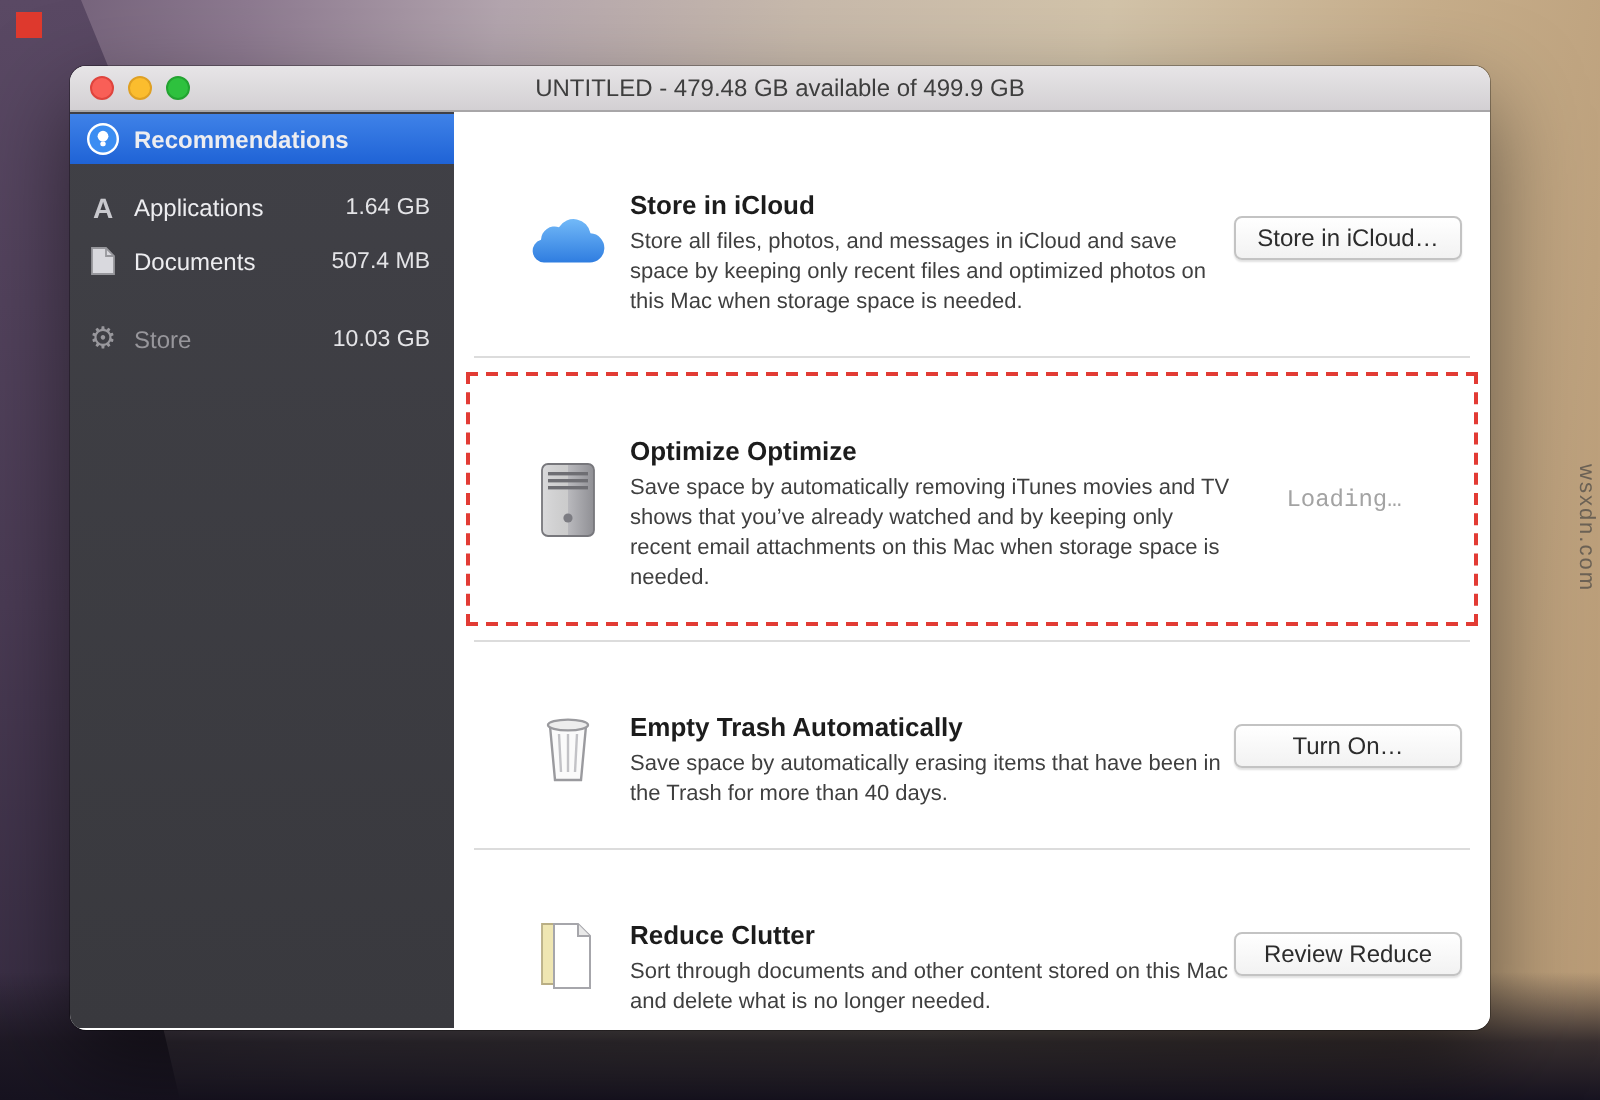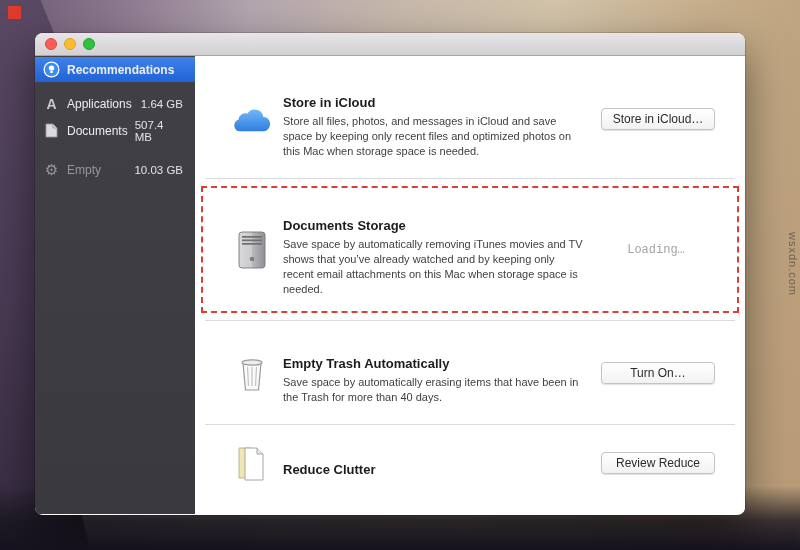--- a/index.html
+++ b/index.html
@@ -43,21 +43,21 @@
   .tl { width: 12px; height: 12px; border-radius: 50%; }
   .tl.red    { background: #f95f57; border: 1px solid #df443d; }
   .tl.yellow { background: #fbbd2e; border: 1px solid #dfa023; }
   .tl.green  { background: #2ec13e; border: 1px solid #23a331; }
   .win-title { font-size: 12px; color: #3e3e3e; }
 
   .content { display: flex; height: 458px; }
 
   
   .sidebar {
-    width: 160px; background: linear-gradient(180deg, #404046 0%, #39393e 100%);
+    width: 192px; background: linear-gradient(180deg, #404046 0%, #39393e 100%);
     padding-top: 1px; flex-shrink: 0;
   }
   .side-item {
     display: flex; align-items: center; gap: 7px;
     height: 25px; padding: 0 12px 0 8px;
     color: #ededf0; font-size: 12px; margin: 2px 0;
   }
   .side-item.selected {
     background: linear-gradient(#3f82e8, #1f63d6);
     font-weight: bold; margin-top: 0;
@@ -100,20 +100,21 @@
   <div class="red-marker"></div>
   <div class="watermark">wsxdn.com</div>
 
   <div class="window">
     <div class="titlebar">
       <div class="traffic">
         <span class="tl red"></span>
         <span class="tl yellow"></span>
         <span class="tl green"></span>
       </div>
+      <div class="win-title">UNTITLED - 479.48 GB available of 499.9 GB</div>
     </div>
 
     <div class="content">
 
       <aside class="sidebar">
         <div class="side-item selected">
           <span class="side-icon">
             <svg width="17" height="17" viewBox="0 0 17 17">
               <circle cx="8.5" cy="8.5" r="8" fill="#ffffff"></circle>
               <circle cx="8.5" cy="8.5" r="6.8" fill="#3b8df2"></circle>
@@ -140,21 +141,21 @@
             </svg>
           </span>
           <span class="side-label">Documents</span>
           <span class="side-size">507.4 MB</span>
         </div>
 
         <div class="side-item big-gap dim">
           <span class="side-icon">
               <span class="gear-glyph">⚙</span>
             </span>
-          <span class="side-label">Empty</span>
+          <span class="side-label">Store</span>
           <span class="side-size">10.03 GB</span>
         </div>
       </aside>
 
       <main class="main">
 
         <div class="section">
           <div class="sec-icon">
             <svg width="40" height="28" viewBox="0 0 48 32">
               <defs>
@@ -188,21 +189,21 @@
                 </linearGradient>
               </defs>
               <rect x="2" y="1" width="26" height="36" rx="3" fill="url(#hd1)" stroke="#77777c" stroke-width="0.9"></rect>
               <rect x="5" y="5" width="20" height="1.7" fill="#6e6e73"></rect>
               <rect x="5" y="8.5" width="20" height="1.7" fill="#6e6e73"></rect>
               <rect x="5" y="12" width="20" height="1.7" fill="#6e6e73"></rect>
               <circle cx="15" cy="28" r="2.3" fill="#7c7c82"></circle>
             </svg>
           </div>
           <div class="sec-text">
-            <div class="sec-title">Documents Storage</div>
+            <div class="sec-title">Optimize Optimize</div>
             <div class="sec-desc">Save space by automatically removing iTunes movies and TV shows that you’ve already watched and by keeping only recent email attachments on this Mac when storage space is needed.</div>
           </div>
           <div class="sec-action">
             <span class="loading-text">Loading…</span>
           </div>
         </div>
         <div class="sep"></div>
 
         <div class="section">
           <div class="sec-icon">
@@ -228,20 +229,21 @@
               <path d="M3 4 h12 l6 6 v24 h-18 z" fill="#efe6b2" stroke="#b9ae84" stroke-width="0.9"></path>
               <path d="M15 4 v6 h6" fill="none" stroke="#b9ae84" stroke-width="0.9"></path>
               <g transform="translate(8,2)">
                 <path d="M1 2 h12 l6 6 v26 h-18 z" fill="#ffffff" stroke="#a6a6ab" stroke-width="1"></path>
                 <path d="M13 2 v6 h6" fill="#e9e9e9" stroke="#a6a6ab" stroke-width="1"></path>
               </g>
             </svg>
           </div>
           <div class="sec-text">
             <div class="sec-title">Reduce Clutter</div>
+            <div class="sec-desc">Sort through documents and other content stored on this Mac and delete what is no longer needed.</div>
           </div>
           <div class="sec-action">
             <button class="mac-btn">Review Reduce</button>
           </div>
         </div>
 
       </main>
     </div>
   </div>
 </div>

